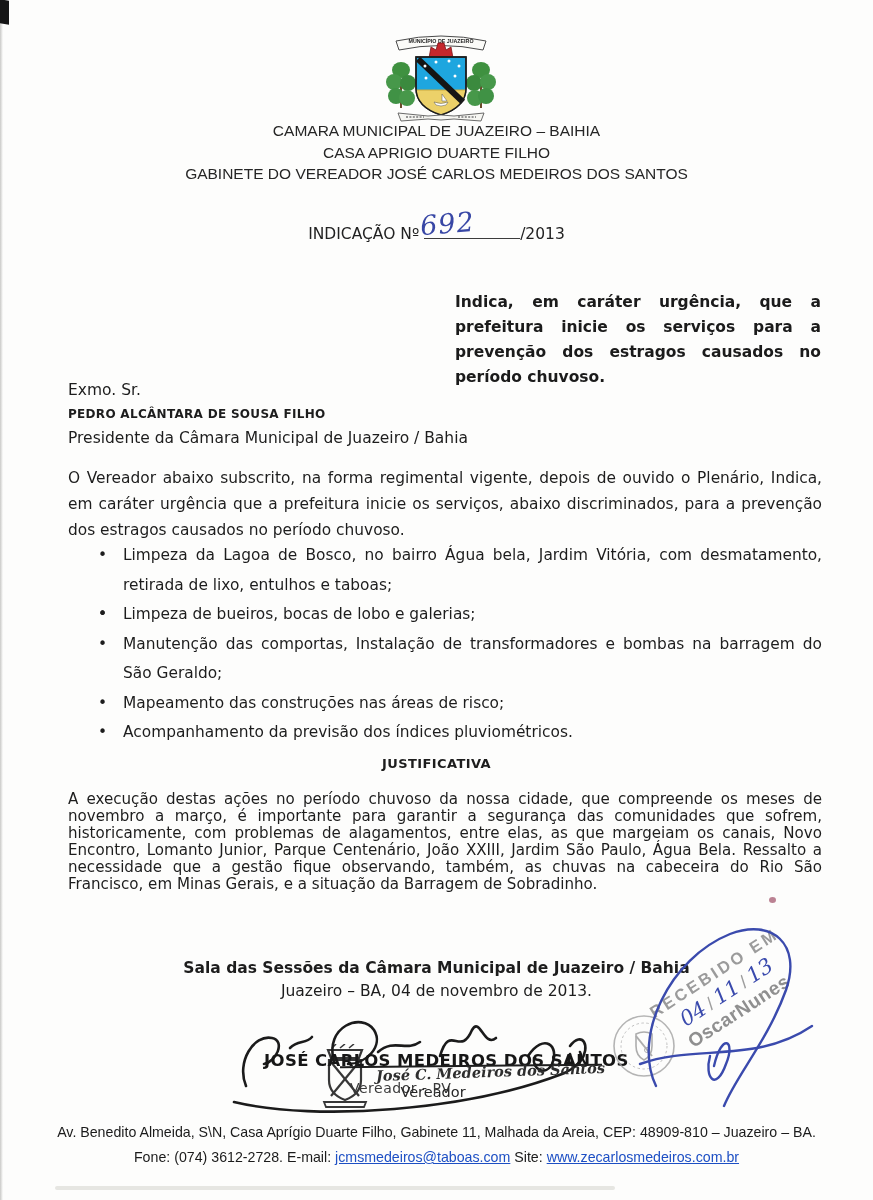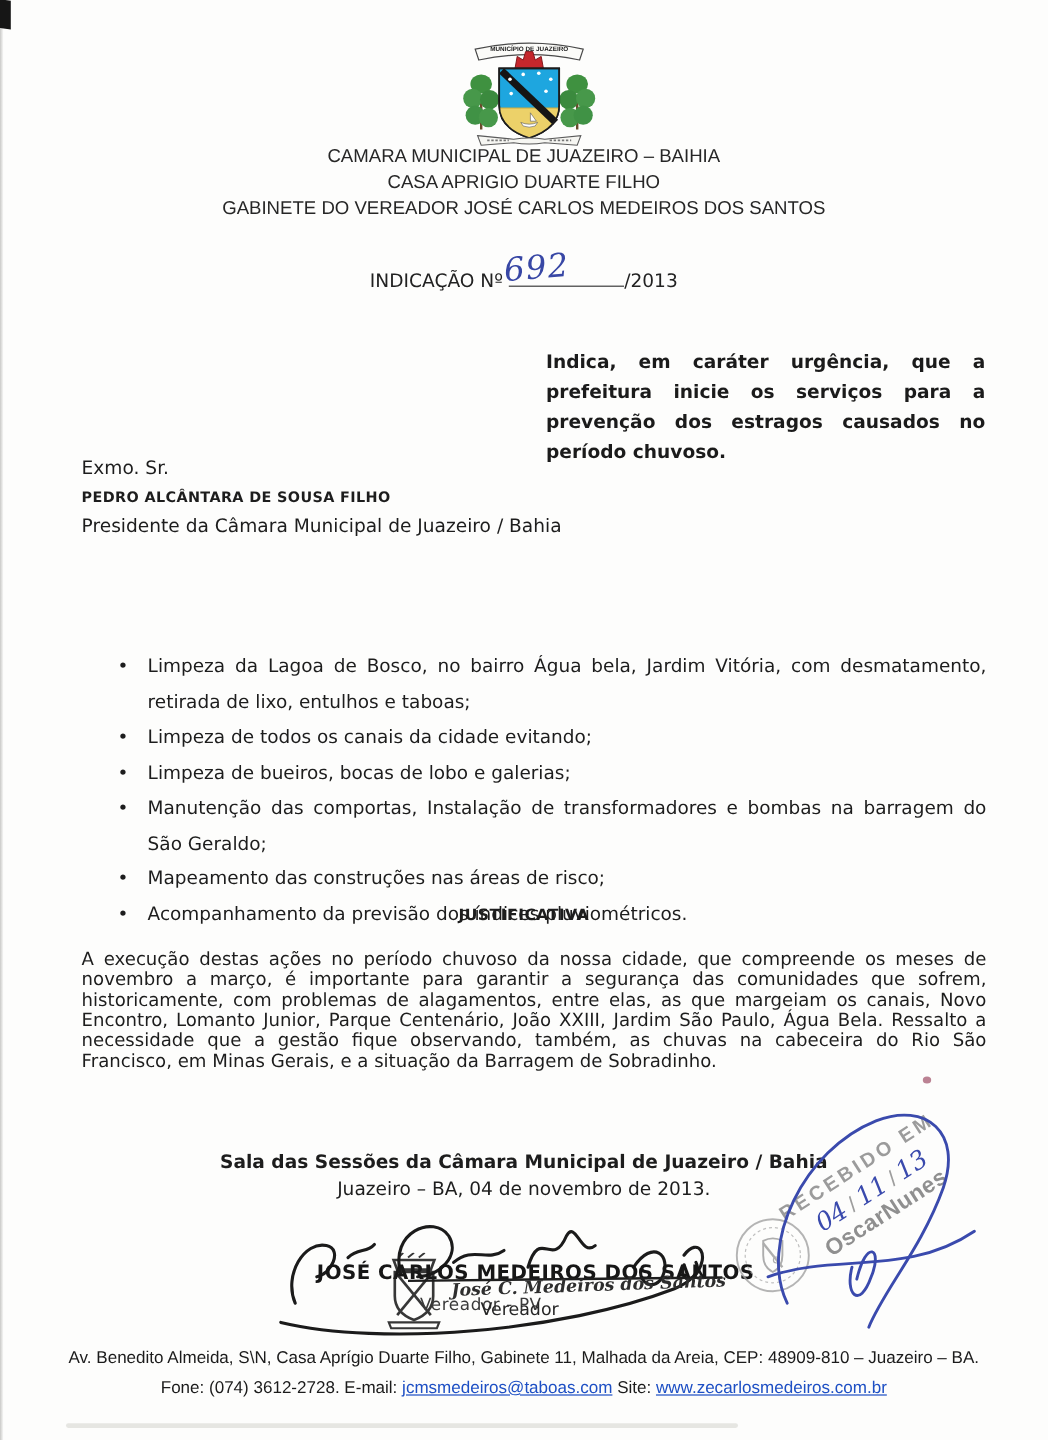--- a/index.html
+++ b/index.html
@@ -150,24 +150,25 @@
   </div>
 
   <div class="summary">Indica, em caráter urgência, que a prefeitura inicie os serviços para a prevenção dos estragos causados no período chuvoso.</div>
 
   <div class="addressee">
     <div>Exmo. Sr.</div>
     <div class="name">PEDRO ALCÂNTARA DE SOUSA FILHO</div>
     <div>Presidente da Câmara Municipal de Juazeiro / Bahia</div>
   </div>
 
+  <div class="bodytext">O Vereador abaixo subscrito, na forma regimental vigente, depois de ouvido o Plenário, Indica, em caráter urgência que a prefeitura inicie os serviços, abaixo discriminados, para a prevenção dos estragos causados no período chuvoso.</div>
 
   <ul class="bullets">
     <li><span class="dot">•</span><span>Limpeza da Lagoa de Bosco, no bairro Água bela, Jardim Vitória, com desmatamento, retirada de lixo, entulhos e taboas;</span></li>
-    <li><span class="dot">•</span><span>Limpeza de todos os canais da cidade evitando;</span></li>
+    <li><span class="dot">•</span></li>
     <li><span class="dot">•</span><span>Limpeza de bueiros, bocas de lobo e galerias;</span></li>
     <li><span class="dot">•</span><span>Manutenção das comportas, Instalação de transformadores e bombas na barragem do São Geraldo;</span></li>
     <li><span class="dot">•</span><span>Mapeamento das construções nas áreas de risco;</span></li>
     <li><span class="dot">•</span><span>Acompanhamento da previsão dos índices pluviométricos.</span></li>
   </ul>
 
   <div class="just-title">JUSTIFICATIVA</div>
   <div class="just-text">A execução destas ações no período chuvoso da nossa cidade, que compreende os meses de novembro a março, é importante para garantir a segurança das comunidades que sofrem, historicamente, com problemas de alagamentos, entre elas, as que margeiam os canais, Novo Encontro, Lomanto Junior, Parque Centenário, João XXIII, Jardim São Paulo, Água Bela. Ressalto a necessidade que a gestão fique observando, também, as chuvas na cabeceira do Rio São Francisco, em Minas Gerais, e a situação da Barragem de Sobradinho.</div>
   <div class="red-dot"></div>
 

